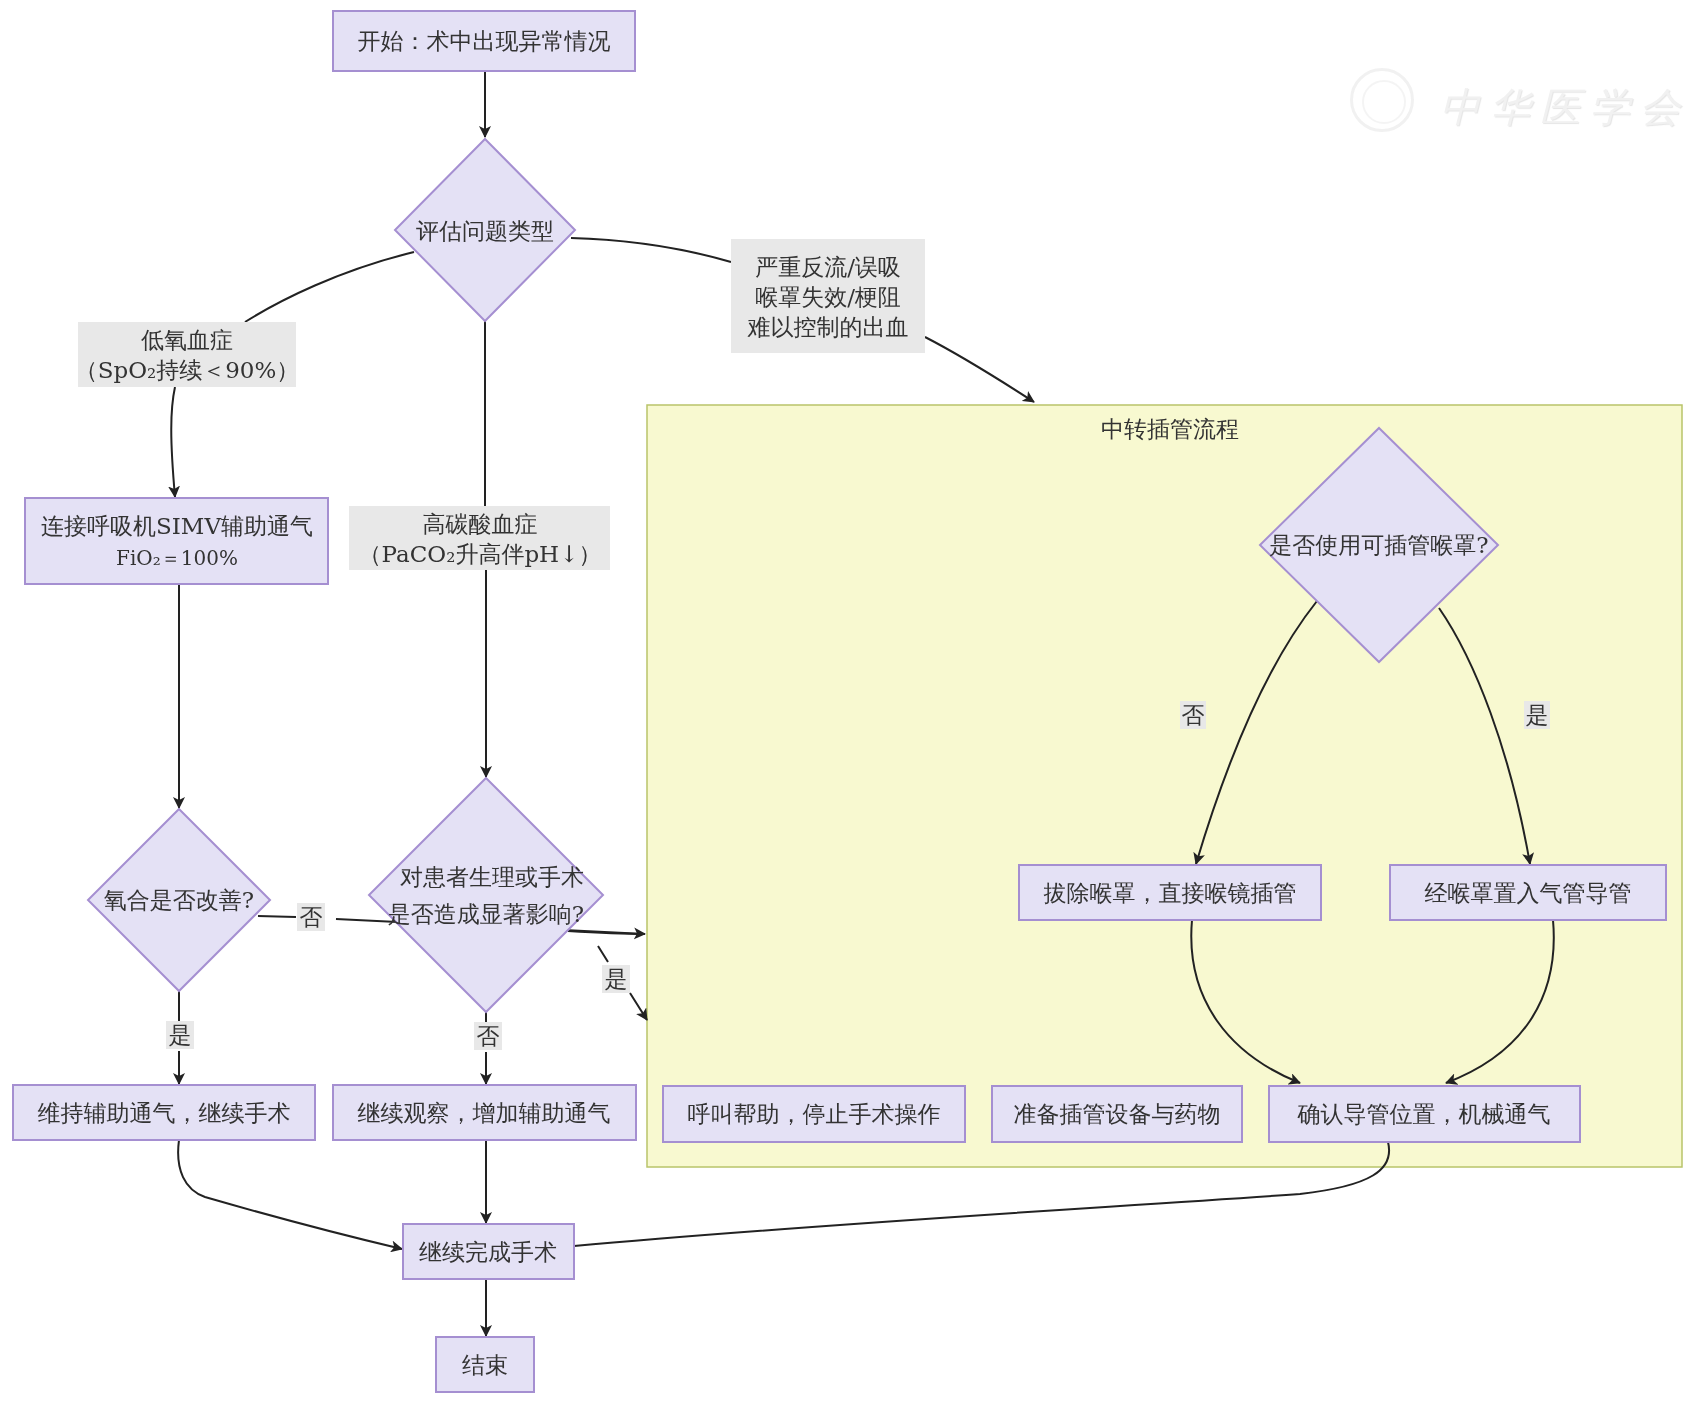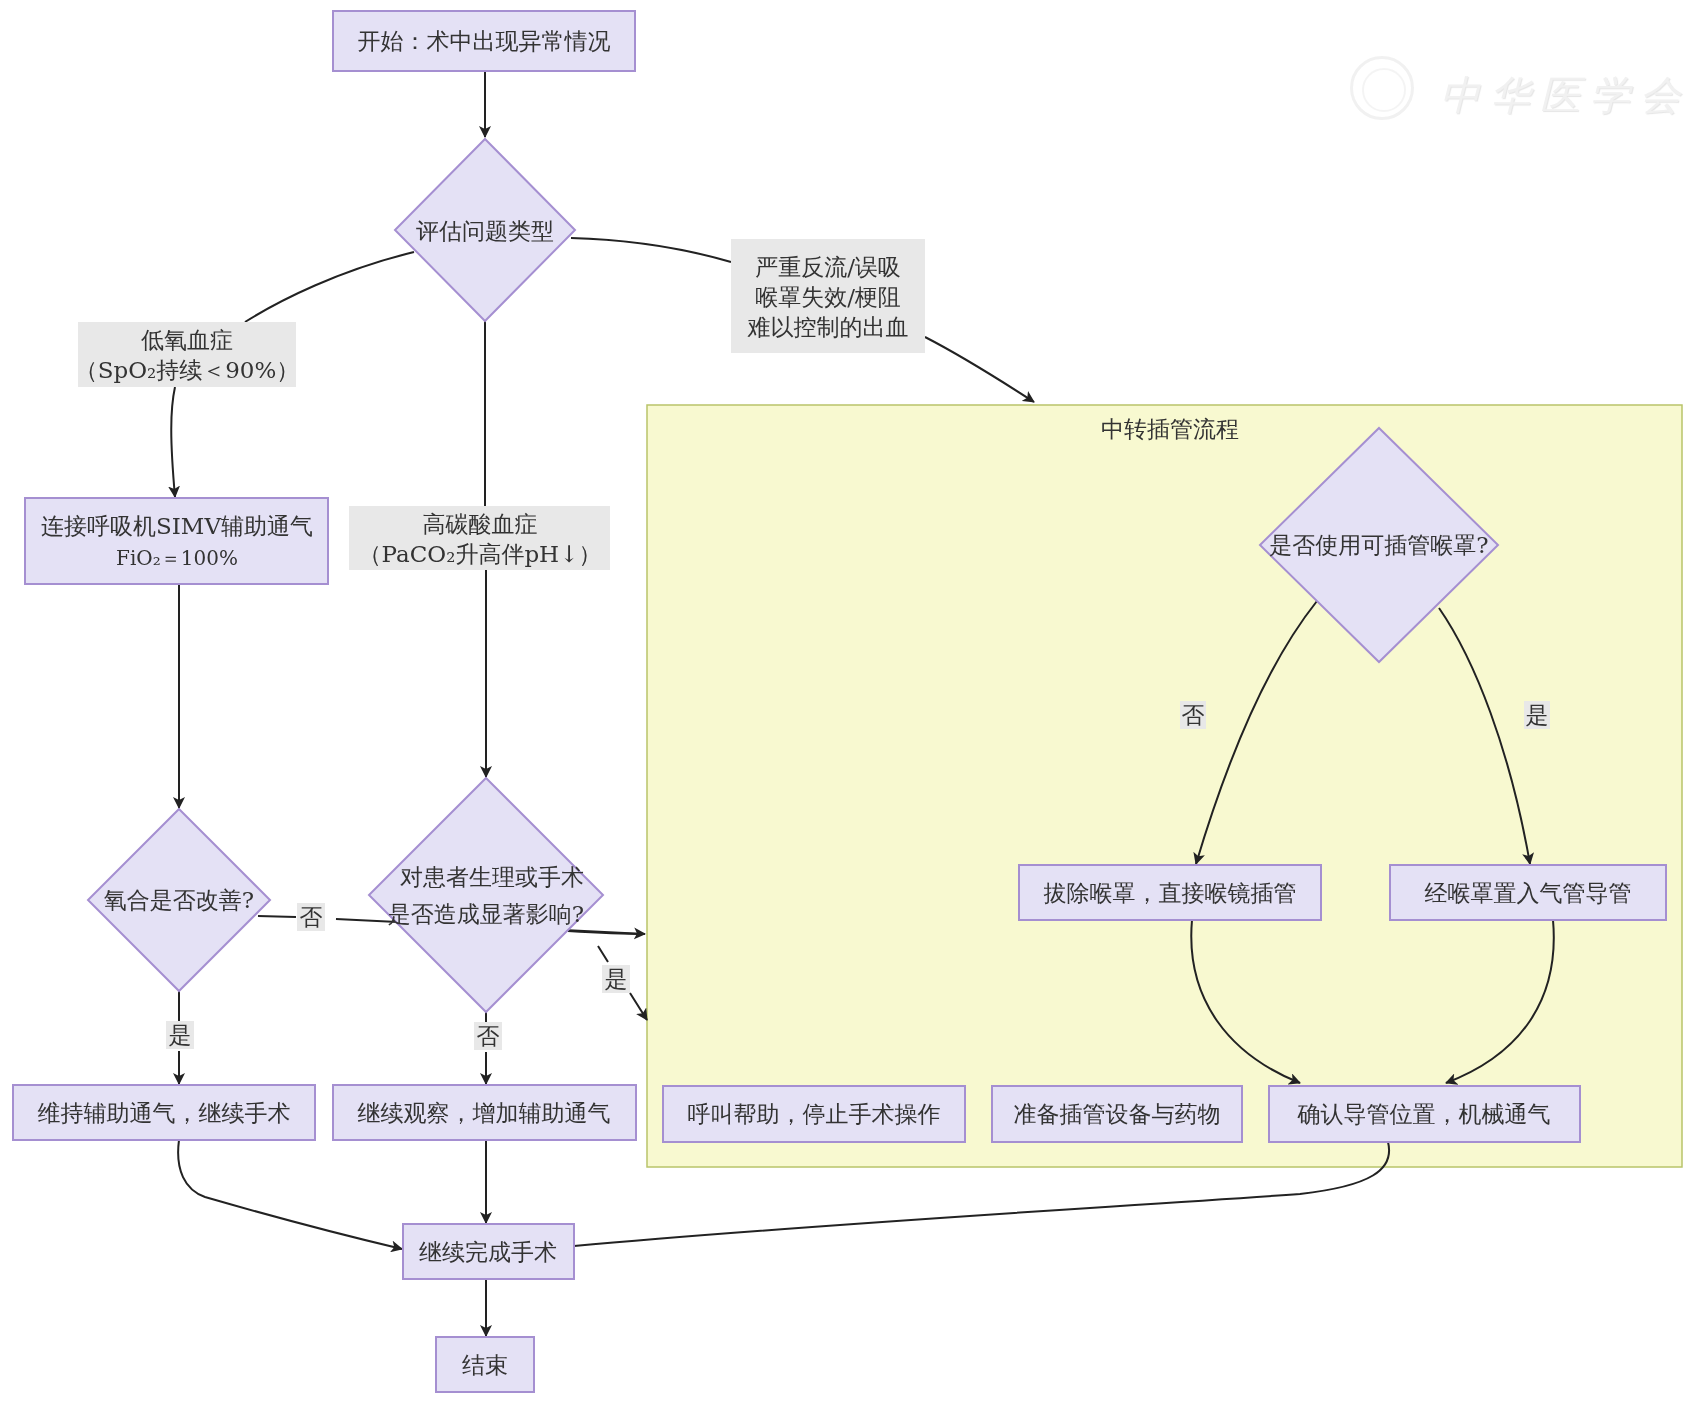--- a/index.html
+++ b/index.html
@@ -1,21 +1,21 @@
 <!DOCTYPE html>
 <html><head>
 <meta charset="utf-8">
 <style>
   html, body { margin:0; padding:0; background:#ffffff; }
   body { width:1691px; height:1404px; position:relative; overflow:hidden;
          font-family:"DejaVu Serif","Liberation Serif",serif; color:#333333; }
   #canvas { position:absolute; left:0; top:0; }
   .node-text { font-size:23px; fill:#333333; font-family:"DejaVu Serif","Liberation Serif",serif; }
   .edge-label-bg { fill:#e8e8e8; }
-  .watermark { position:absolute; left:1350px; top:56px; width:300px; height:80px; opacity:0.55; }
+  .watermark { position:absolute; left:1350px; top:68px; width:300px; height:80px; opacity:0.55; }
   .wm-text { position:absolute; left:90px; top:12px; font-size:40px; font-style:italic; color:#e6e6e6;
              font-family:"DejaVu Serif","Liberation Serif",serif; letter-spacing:10px;
              text-shadow: 1px 1px 1px #d0d0d0; white-space:nowrap; }
   .wm-seal { position:absolute; left:0; top:0; width:64px; height:64px; border-radius:50%;
              border:3px solid #e6e6e6; box-sizing:border-box; }
   .wm-seal-inner { position:absolute; left:9px; top:9px; width:40px; height:40px; border-radius:50%;
              border:2px solid #ececec; }
 </style>
 </head>
 <body>

